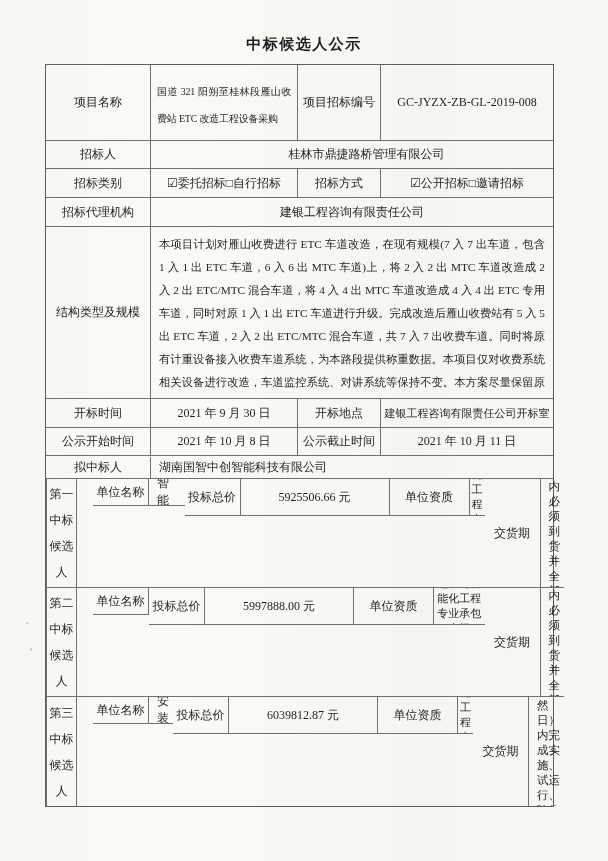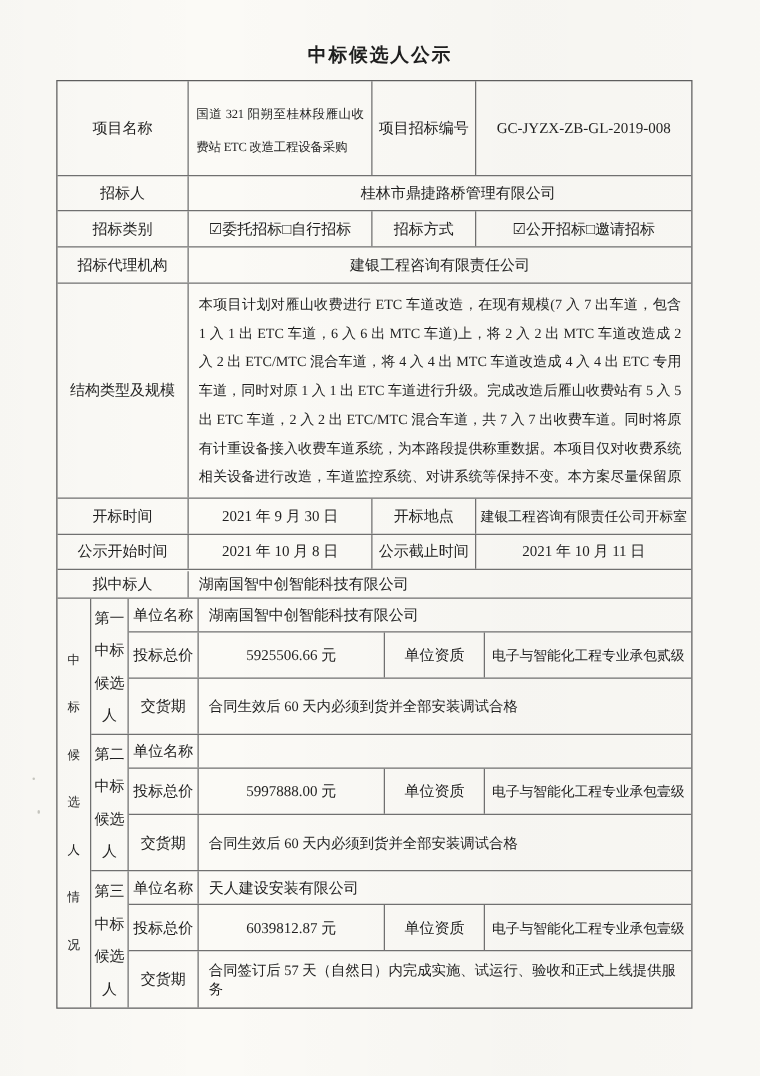--- a/index.html
+++ b/index.html
@@ -69,21 +69,21 @@
   .tight{font-size:11px;padding:1px 2px;}
   .small{font-size:11.5px;}
   
   .vtxt{display:block;word-break:break-all;text-align:center;}
   .vw1{width:13px;line-height:38px;font-size:10px;}
   .vw2{width:26px;line-height:26px;font-size:12px;}
   
   .cands{flex:1;display:flex;flex-direction:column;}
   .cand{display:flex;height:109px;border-bottom:1px solid #707070;}
   .cand.last{border-bottom:none;}
-  .subrows{flex:1;display:flex;flex-direction:column;}
+  .subrows{flex:1;display:flex;margin-left:16px;}
   .srow{display:flex;border-bottom:1px solid #707070;}
   .srow.last{border-bottom:none;flex:1;}
   .h-s1{height:27px;}
   .h-s2{height:37px;}
   .speck{position:absolute;background:#9a9a92;border-radius:50%;opacity:.55;}
 </style>
 </head>
 <body>
 
 <div class="page">

